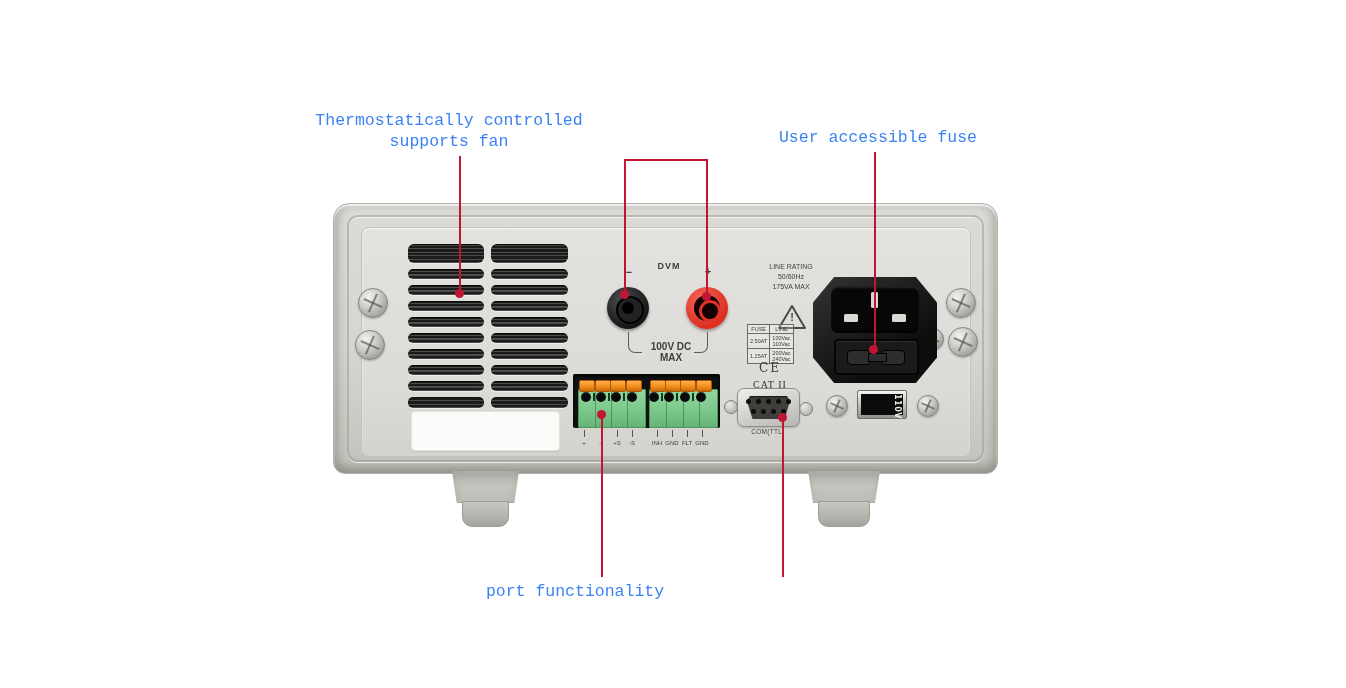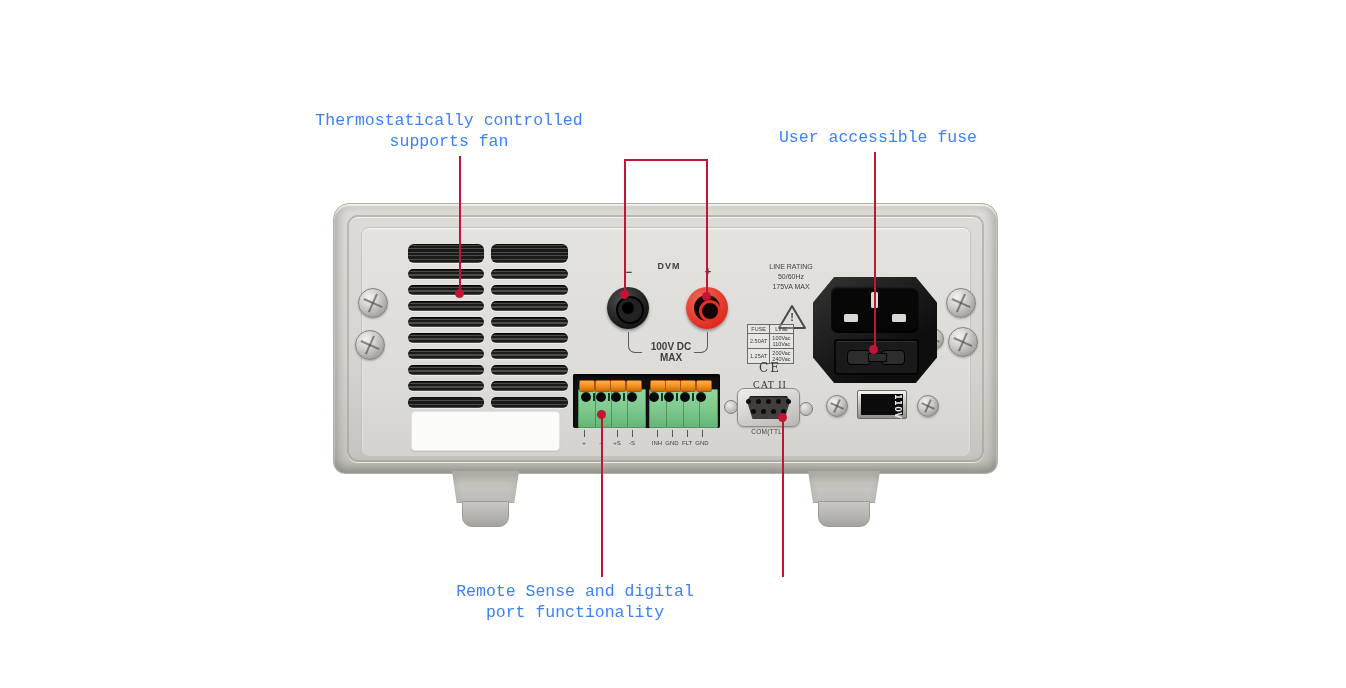--- a/index.html
+++ b/index.html
@@ -129,21 +129,20 @@
 
 
   <div class="callout-label" style="left:299px;top:110px;width:300px;">
     <div>Thermostatically controlled</div>
     <div>supports fan</div>
   </div>
   <div class="callout-label" style="left:728px;top:127px;width:300px;text-align:center;">
     <div>User accessible fuse</div>
   </div>
   <div class="callout-label" style="left:425px;top:581px;width:300px;">
-    <div>Remote Sense and digital</div>
     <div>port functionality</div>
   </div>
   <div class="callout-label" style="left:665px;top:581px;width:300px;">
   </div>
 
   <div class="device">
     <div class="groove"></div>
     <div class="inner-panel"></div>
 
     <div class="vent-col" style="left:74px;top:40px;width:76px;">

